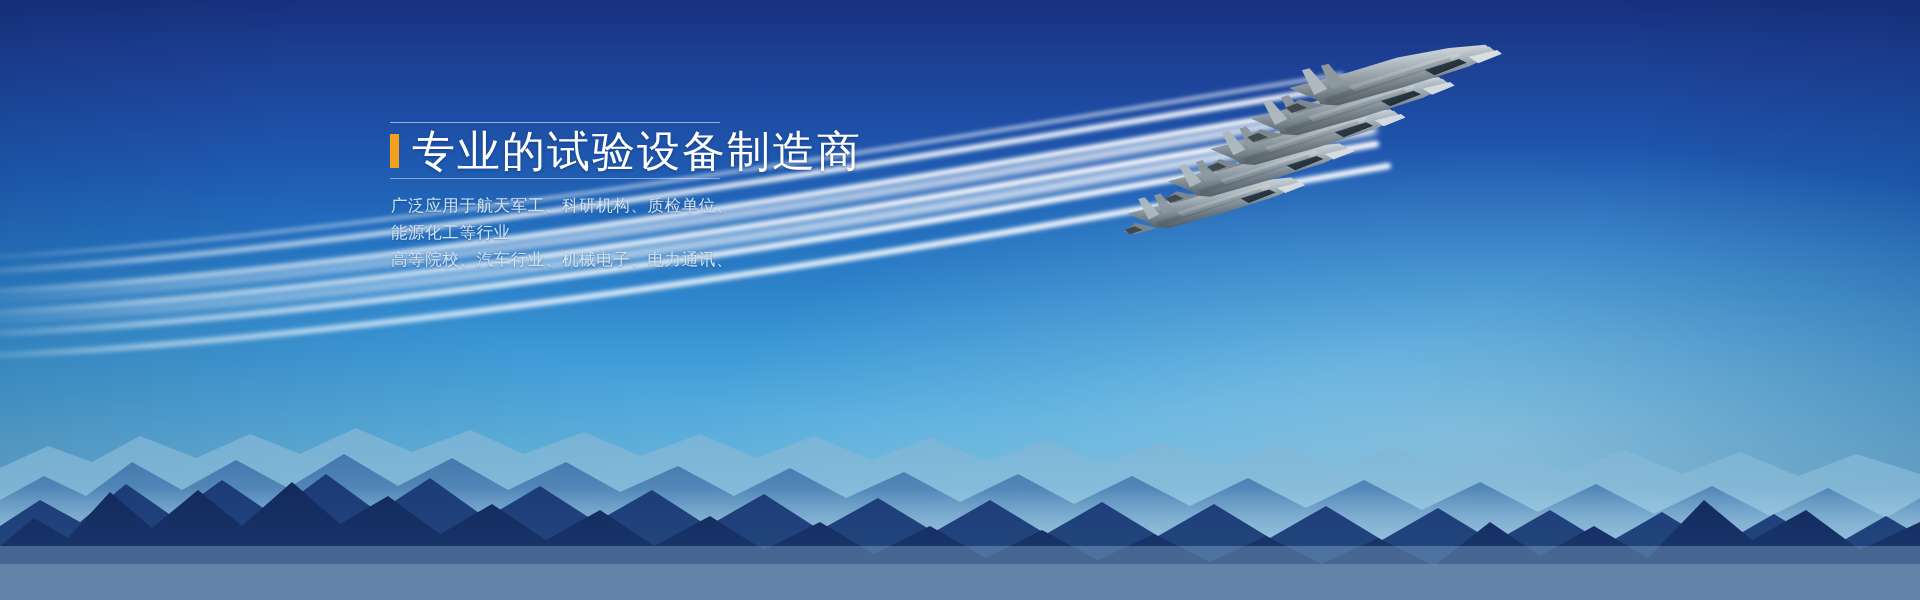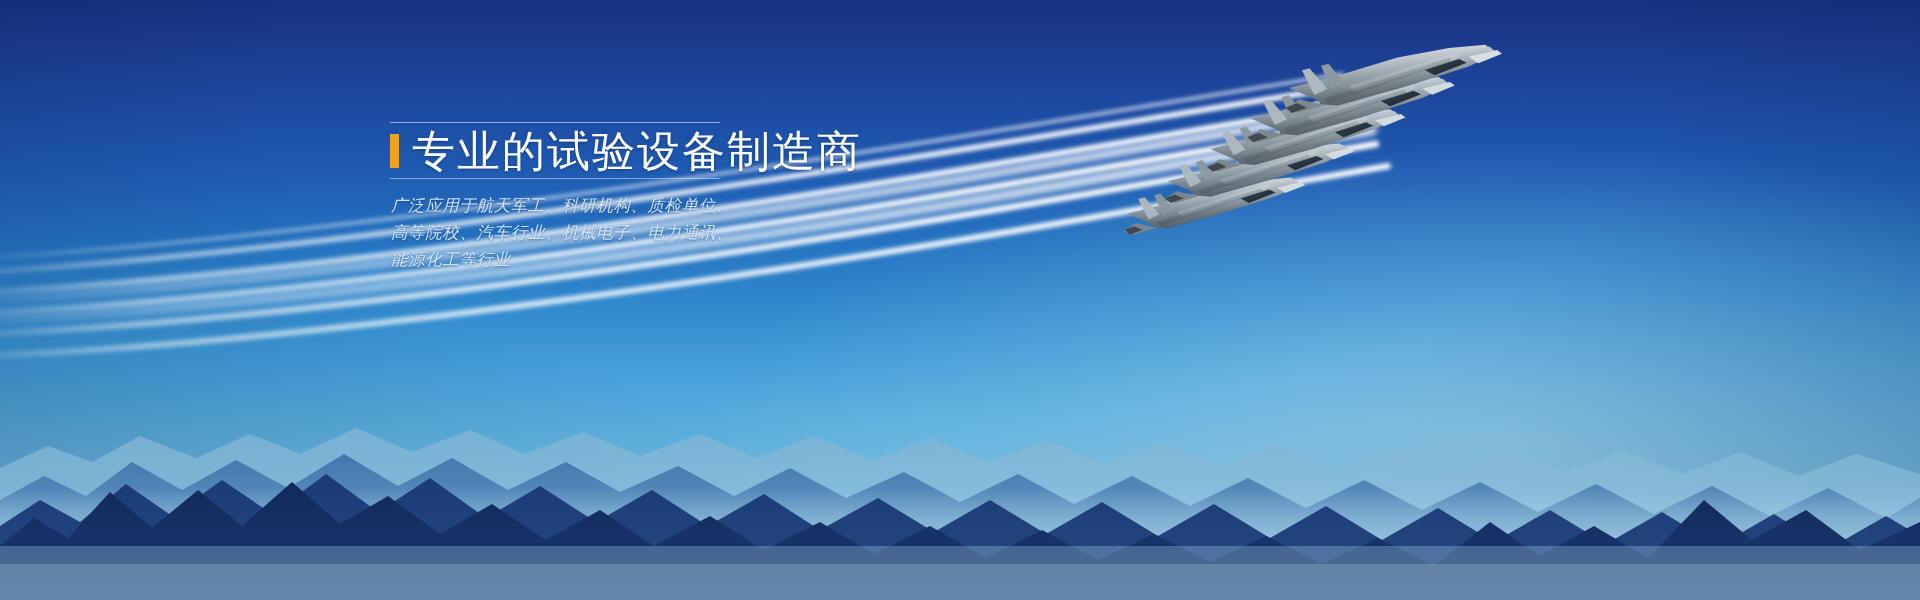--- a/index.html
+++ b/index.html
@@ -91,21 +91,20 @@
 
   .subtitle {
     margin-top:13px;
     margin-left:1px;
     color:#cfe4f5;
     font-size:16.5px;
     line-height:27px;
     letter-spacing:.6px;
     font-weight:400;
     text-shadow:0 1px 2px rgba(10,35,85,.40);
-    font-style:italic;
   }
   .subtitle div { white-space:nowrap; }
 </style>
 </head>
 <body>
 
 <div id="banner">
 
   <div class="sky"></div>
   <div class="sky-glow"></div>
@@ -276,19 +275,19 @@
 
     <div class="headline-row">
       <span class="accent-bar"></span>
       <span class="headline">专业的试验设备制造商</span>
     </div>
 
     <div class="rule lower"></div>
 
     <div class="subtitle">
       <div>广泛应用于航天军工、科研机构、质检单位、</div>
+      <div>能源化工等行业</div>
       <div>高等院校、汽车行业、机械电子、电力通讯、</div>
-      <div>能源化工等行业</div>
     </div>
 
   </div>
 
 </div>
 
 </body></html>

